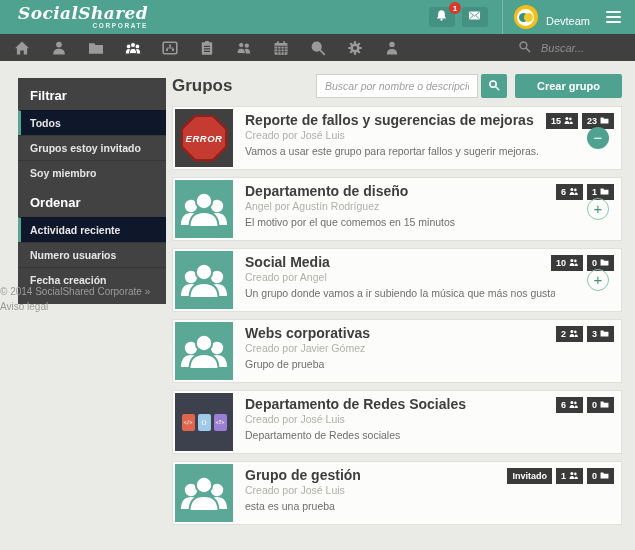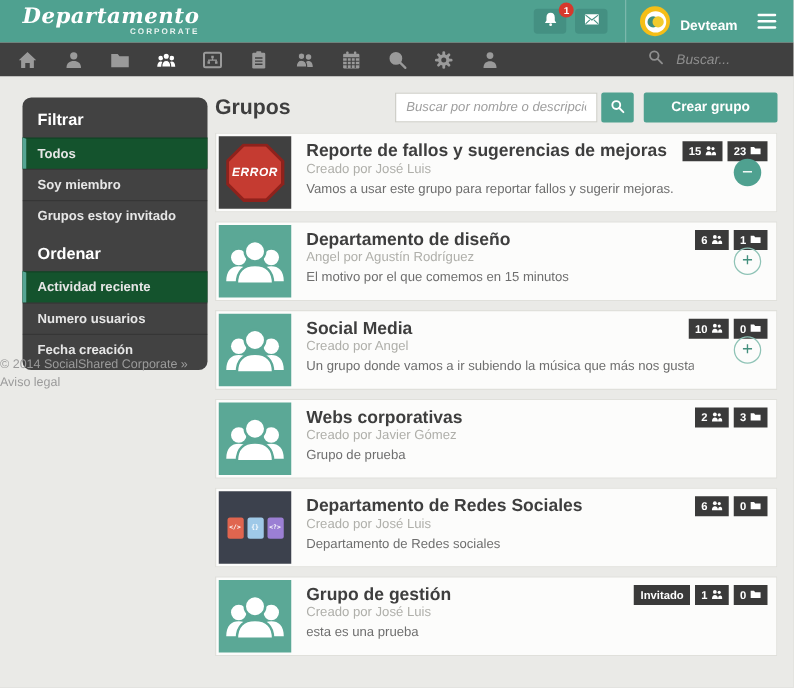--- a/index.html
+++ b/index.html
@@ -13,39 +13,39 @@
   .logo-sub { font-size:6.5px; font-weight:bold; letter-spacing:1.6px; text-align:right; margin-top:1px; color:#E9F3F0; }
   .hdr-right { margin-left:auto; display:flex; align-items:center; }
   .icon-btn { width:26px; height:20px; background:#449082; border:none; border-radius:3px; display:flex; align-items:center; justify-content:center; position:relative; cursor:pointer; margin-left:7px; }
   .icon-btn svg { width:13px; height:13px; fill:#fff; }
   .noti-badge { position:absolute; top:-5px; right:-6px; width:12px; height:12px; border-radius:50%; background:#D6392D; color:#fff; font-size:8px; font-weight:bold; display:flex; align-items:center; justify-content:center; }
   .hdr-divider { width:1px; height:34px; background:rgba(255,255,255,.25); margin:0 11px 0 14px; }
   .avatar-ring { width:24px; height:24px; border-radius:50%; background:#F5BE17; display:flex; align-items:center; justify-content:center; cursor:pointer; }
   .avatar-inner { width:17px; height:17px; border-radius:50%; background:#fff; position:relative; overflow:hidden; }
   .dot-teal { position:absolute; left:2px; top:4px; width:9px; height:9px; border-radius:50%; background:#3E8E7E; }
   .dot-yellow { position:absolute; right:1.5px; top:4px; width:9px; height:9px; border-radius:50%; background:#F2CB2E; }
-  .user-name { color:#fff; font-size:11px; font-weight:bold; margin:8px 14px 0 8px; }
+  .user-name { color:#fff; font-size:11px; font-weight:normal; margin:8px 14px 0 8px; }
   .hamburger { display:flex; flex-direction:column; gap:2.5px; cursor:pointer; padding:2px; }
   .hamburger i { display:block; width:15px; height:2.5px; background:#fff; border-radius:1px; }
 
   
   .nav-bar { height:27px; background:#404040; display:flex; align-items:center; padding:0 14px; }
   .nav-icon { width:16px; height:16px; color:#9A9A9A; margin-right:21px; cursor:pointer; flex:none; }
   .nav-icon svg { display:block; width:16px; height:16px; fill:currentColor; }
   .nav-icon.active { color:#FFFFFF; }
   .nav-search { margin-left:auto; display:flex; align-items:center; gap:10px; color:#8F8F8F; }
   .nav-search svg { width:13px; height:13px; }
   .nav-search input { width:80px; background:transparent; border:none; outline:none; font-style:italic; font-size:11px; color:#bdbdbd; font-family:"Liberation Sans",sans-serif; }
   .nav-search input::placeholder { color:#8F8F8F; }
 
   
-  .sidebar { position:absolute; left:18px; top:78px; width:148px; background:#424242; padding-bottom:4px;border-radius:7px; }
+  .sidebar { position:absolute; left:18px; top:78px; width:148px; background:#424242; padding-bottom:12px; }
   .side-header { color:#fff; font-size:13px; font-weight:bold; padding:10px 12px 7px; }
   .side-item { color:#E6E6E6; font-size:10.5px; font-weight:bold; padding:6px 12px; border-top:1px solid rgba(0,0,0,.18); cursor:pointer; }
-  .side-item.active { background:#14532d; border-left:3px solid #55A593; padding-left:9px; }
+  .side-item.active { background:#0f172a; border-left:3px solid #55A593; padding-left:9px; }
   .side-footer { position:absolute; left:0; top:284px; width:152px; font-size:10px; color:#9B9B9B; line-height:1.5; }
 
   
   .main { position:absolute; left:172px; top:74px; width:450px; }
   .main-hdr { display:flex; align-items:center; height:24px; }
   .main-title { font-size:17px; font-weight:bold; color:#3E3E3E; flex:1; }
   .grp-search { width:162px; height:24px; border:1px solid #CFCFC9; background:#fff; font-size:10.5px; font-style:italic; color:#666; padding:0 8px; outline:none; font-family:"Liberation Sans",sans-serif; }
   .grp-search::placeholder { color:#9E9E9E; }
   .search-btn { width:26px; height:24px; background:#4FA190; border:none; border-radius:2px; margin-left:3px; display:flex; align-items:center; justify-content:center; cursor:pointer; }
   .search-btn svg { width:12px; height:12px; stroke:#fff; }
@@ -75,21 +75,21 @@
   .action.leave { background:#4FA190; color:#fff; border:none; }
   .action.join { background:transparent; color:#44907E; border:1px solid #8FC3B6; }
 </style>
 </head>
 <body>
 
 <div class="page">
 
   <header class="app-header">
     <div class="logo">
-      <div class="logo-main">Departamento</div>
+      <div class="logo-main">SocialShared</div>
       <div class="logo-sub">CORPORATE</div>
     </div>
     <div class="hdr-right">
       <button class="icon-btn">
         <span><svg viewBox="0 0 16 16" width="13" height="13" fill="#fff">
               <path d="M8 1.4 c-2.7 0-4.1 1.9-4.1 4.7 v2.9 L2.4 11.6 h11.2 L12.1 9 V6.1 c0-2.8-1.4-4.7-4.1-4.7 z"></path>
               <circle cx="8" cy="13.2" r="1.4"></circle>
             </svg></span>
         <span class="noti-badge">1</span>
       </button>
@@ -212,22 +212,22 @@
             <path d="M9.9 9.9 L14.3 14.3" stroke-linecap="round"></path>
           </svg></span>
       <input placeholder="Buscar..." style="">
     </div>
   </nav>
 
   <aside class="sidebar">
     <div class="side-header">Filtrar</div>
     <div id="filter-list">
         <div class="side-item active">Todos</div>
+        <div class="side-item">Grupos estoy invitado</div>
         <div class="side-item">Soy miembro</div>
-        <div class="side-item">Grupos estoy invitado</div>
       </div>
     <div class="side-header">Ordenar</div>
     <div id="order-list">
         <div class="side-item active">Actividad reciente</div>
         <div class="side-item">Numero usuarios</div>
         <div class="side-item">Fecha creación</div>
       </div>
   </aside>
   <div class="side-footer">© 2014 SocialShared Corporate » Aviso legal</div>
 

